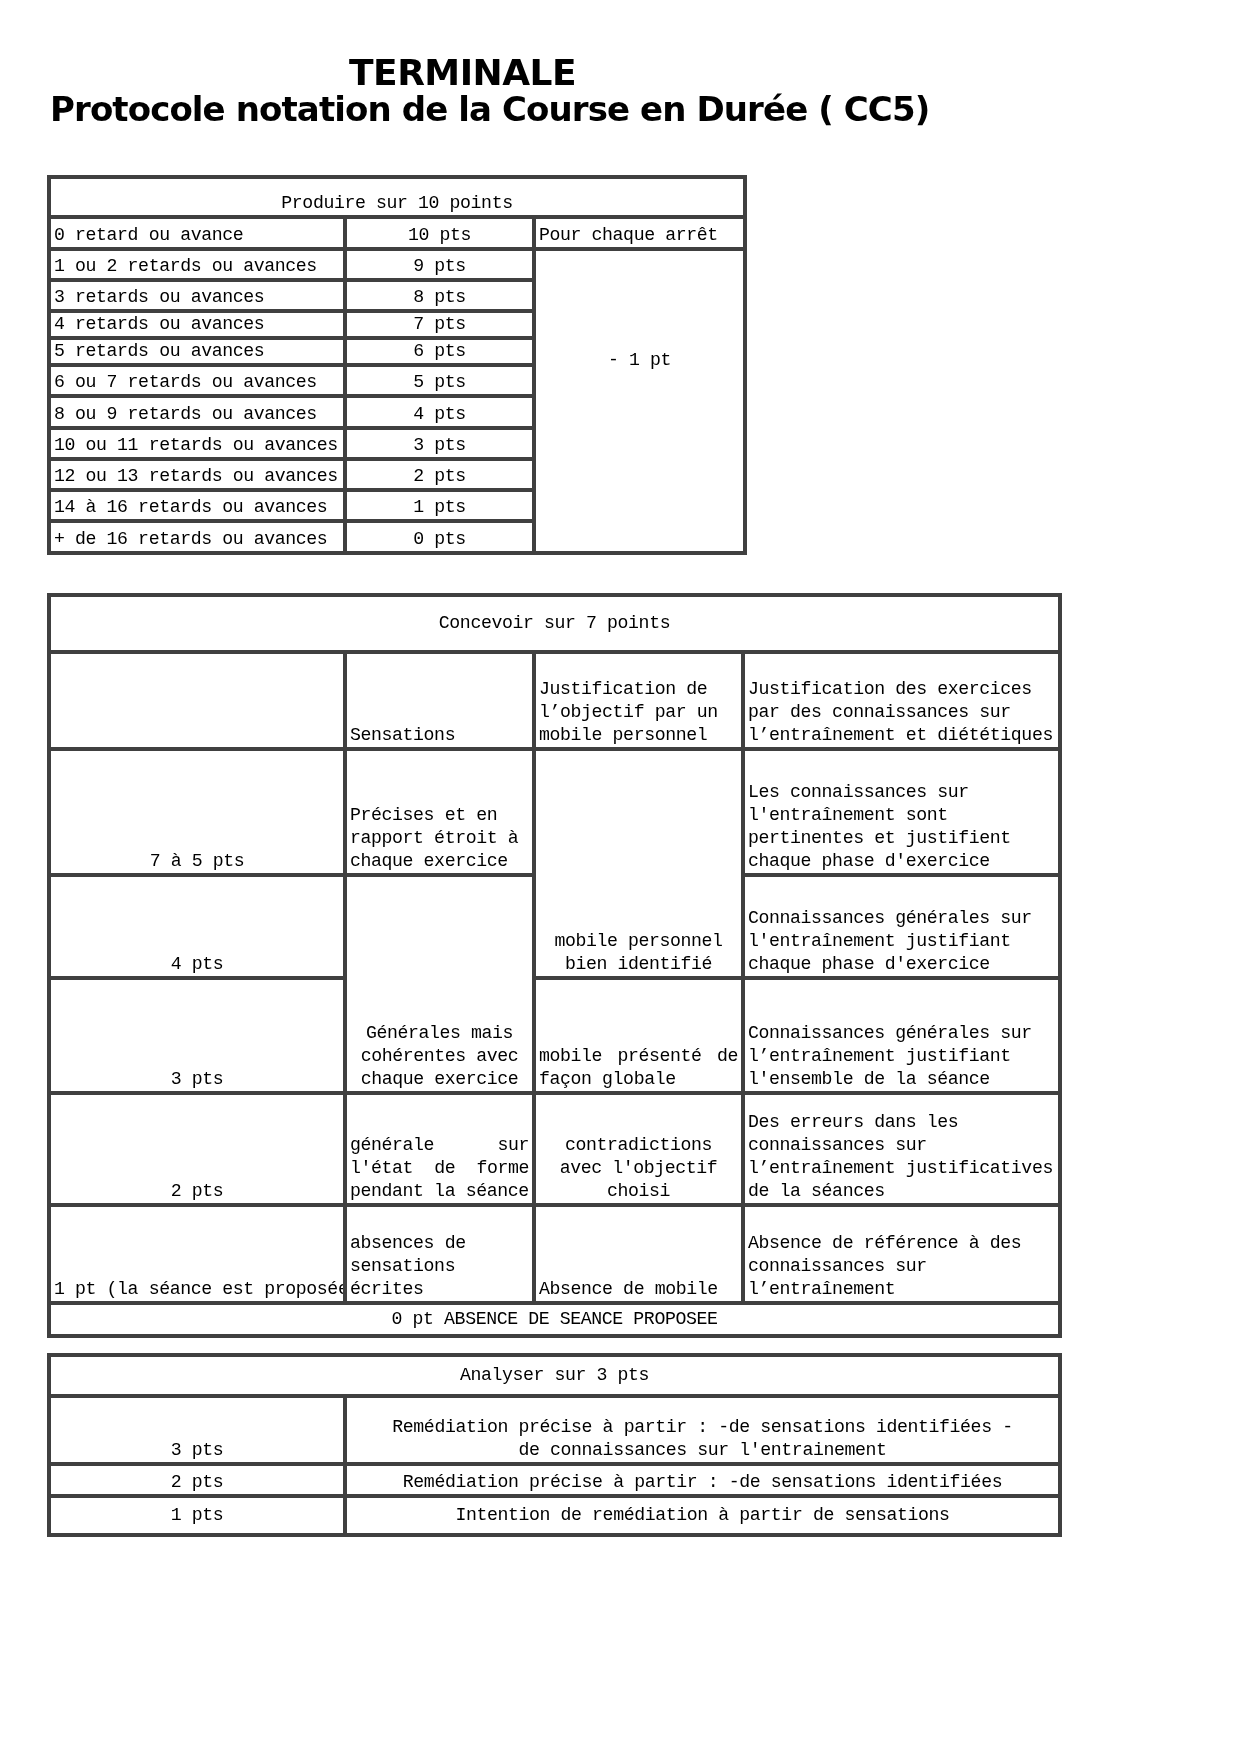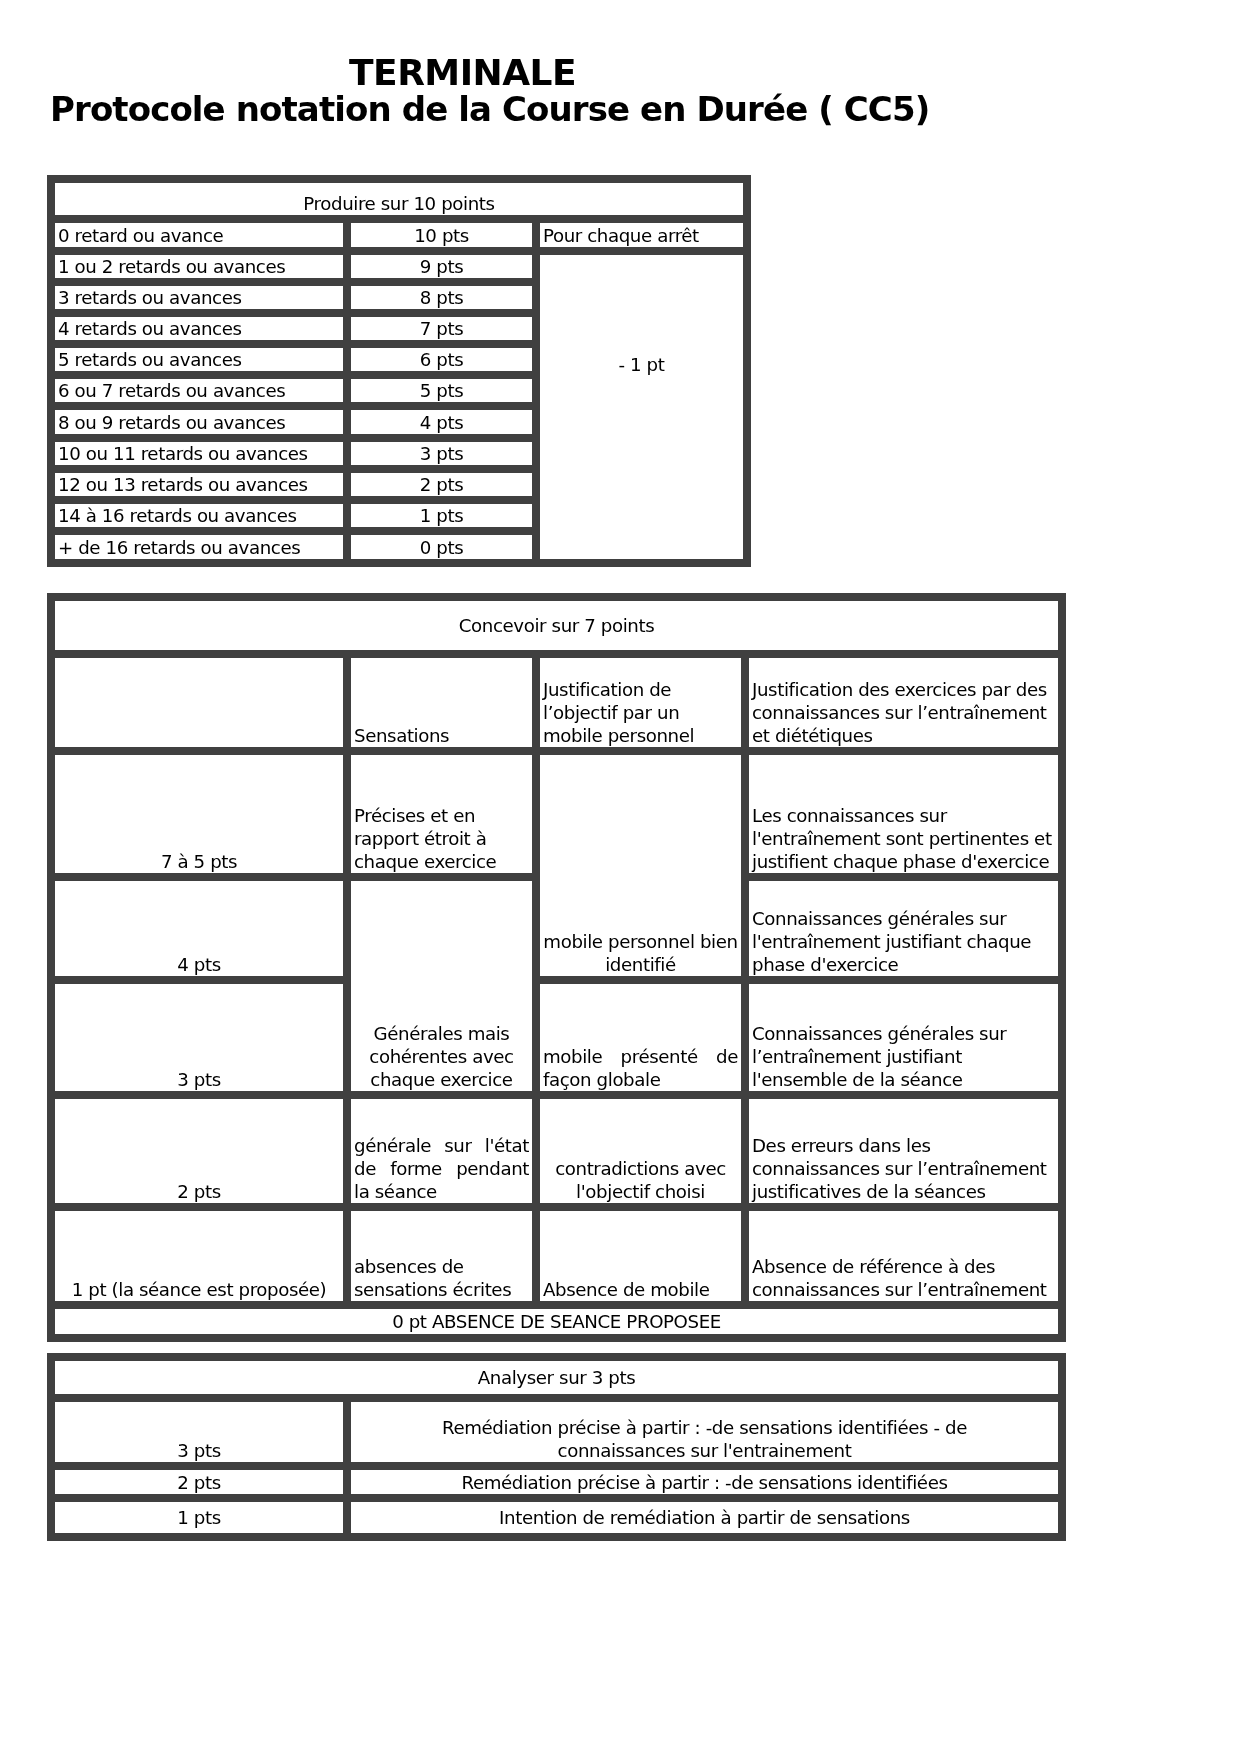--- a/index.html
+++ b/index.html
@@ -4,21 +4,21 @@
 <style>
   html, body { margin: 0; padding: 0; background: #ffffff; }
   body { width: 1241px; height: 1754px; position: relative; overflow: hidden;
          font-family: "DejaVu Sans", "Liberation Sans", sans-serif; color: #000; }
   .title { position: absolute; font-weight: bold; white-space: nowrap;
            font-family: "DejaVu Sans", sans-serif; letter-spacing: -0.5px; }
   .t1 { left: 349px; top: 28px; font-size: 36px; margin-top: 24px; }
   .t2 { left: 50px; top: 89px; font-size: 34px; letter-spacing: -0.9px; }
   table { position: absolute; border-collapse: collapse; table-layout: fixed;
           font-family: "DejaVu Sans", sans-serif; font-size: 18.2px; letter-spacing: -0.4px; }
-  td { border: 8px solid #404040; padding: 0 3px; line-height: 23px; vertical-align: bottom; overflow: hidden; }
+  td { border: 4px solid #404040; padding: 0 3px; line-height: 23px; vertical-align: bottom; overflow: hidden; font-family: Liberation Mono, monospace; }
   .c { text-align: center; }
   .m { vertical-align: middle; }
   .j { text-align: justify; text-align-last: left; }
   #t-produire { left: 47px; top: 175px; width: 696px; }
   #t-concevoir { left: 47px; top: 593px; width: 1011px; }
   #t-analyser { left: 47px; top: 1353px; width: 1011px; }
   .nowrap { white-space: nowrap; }
 </style>
 </head>
 <body>

